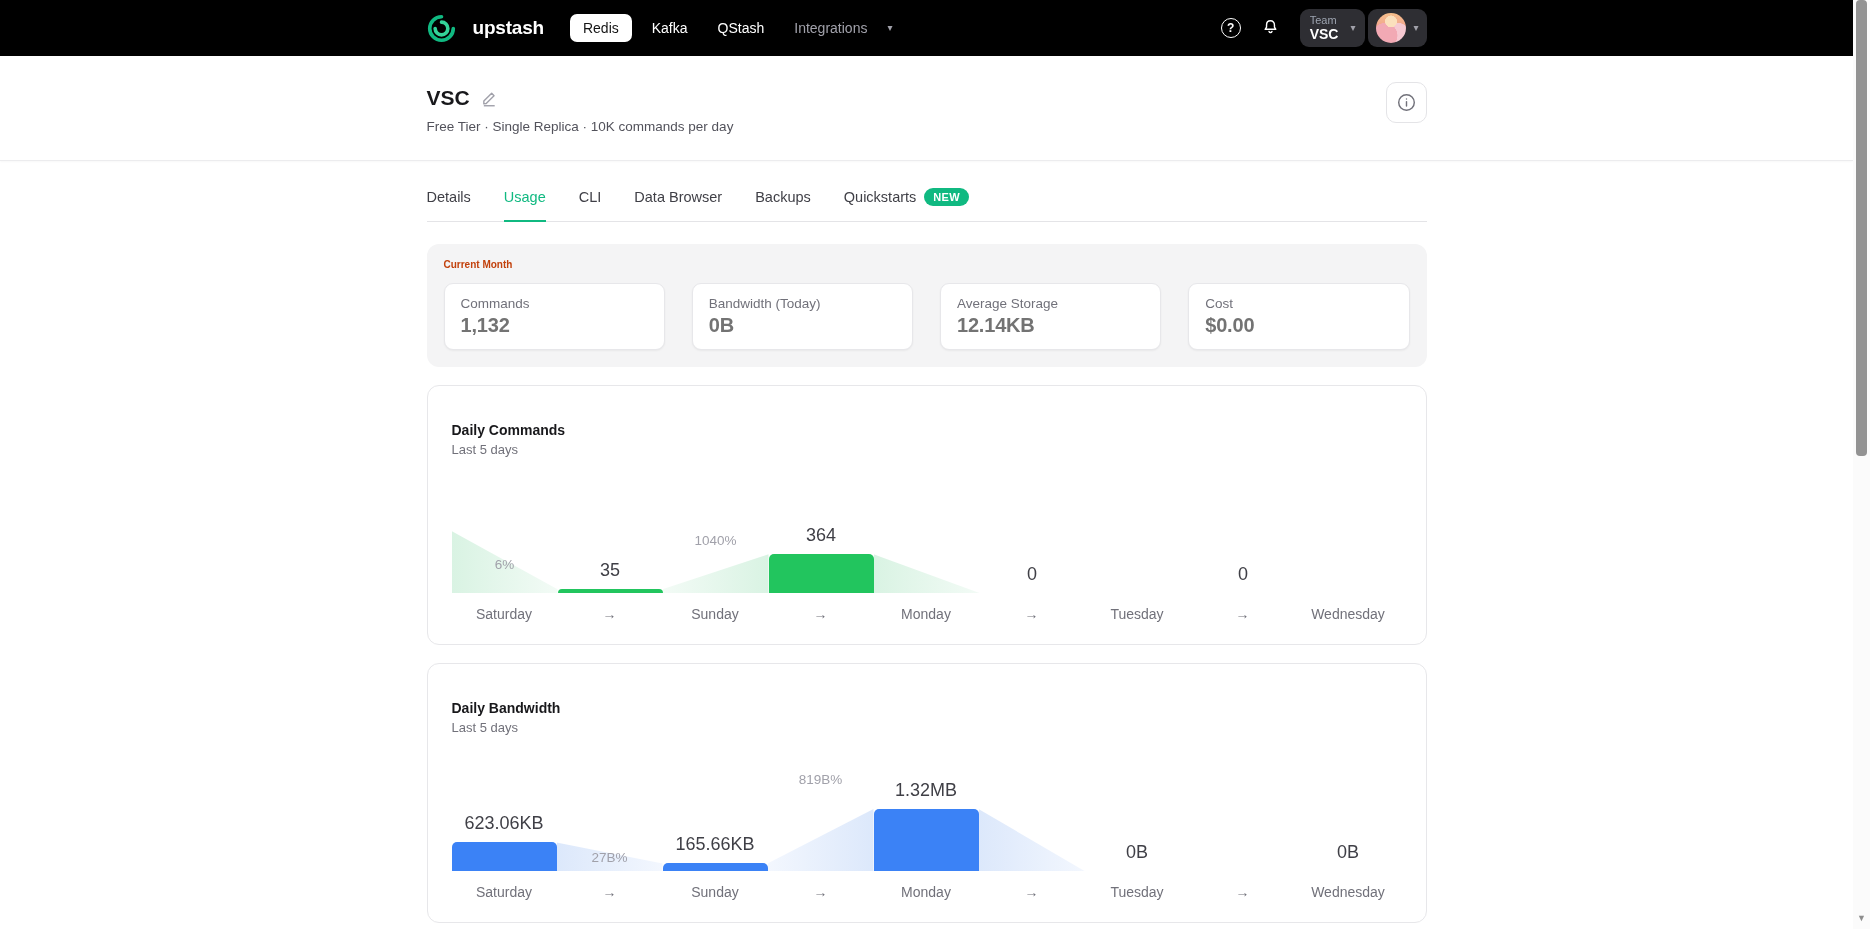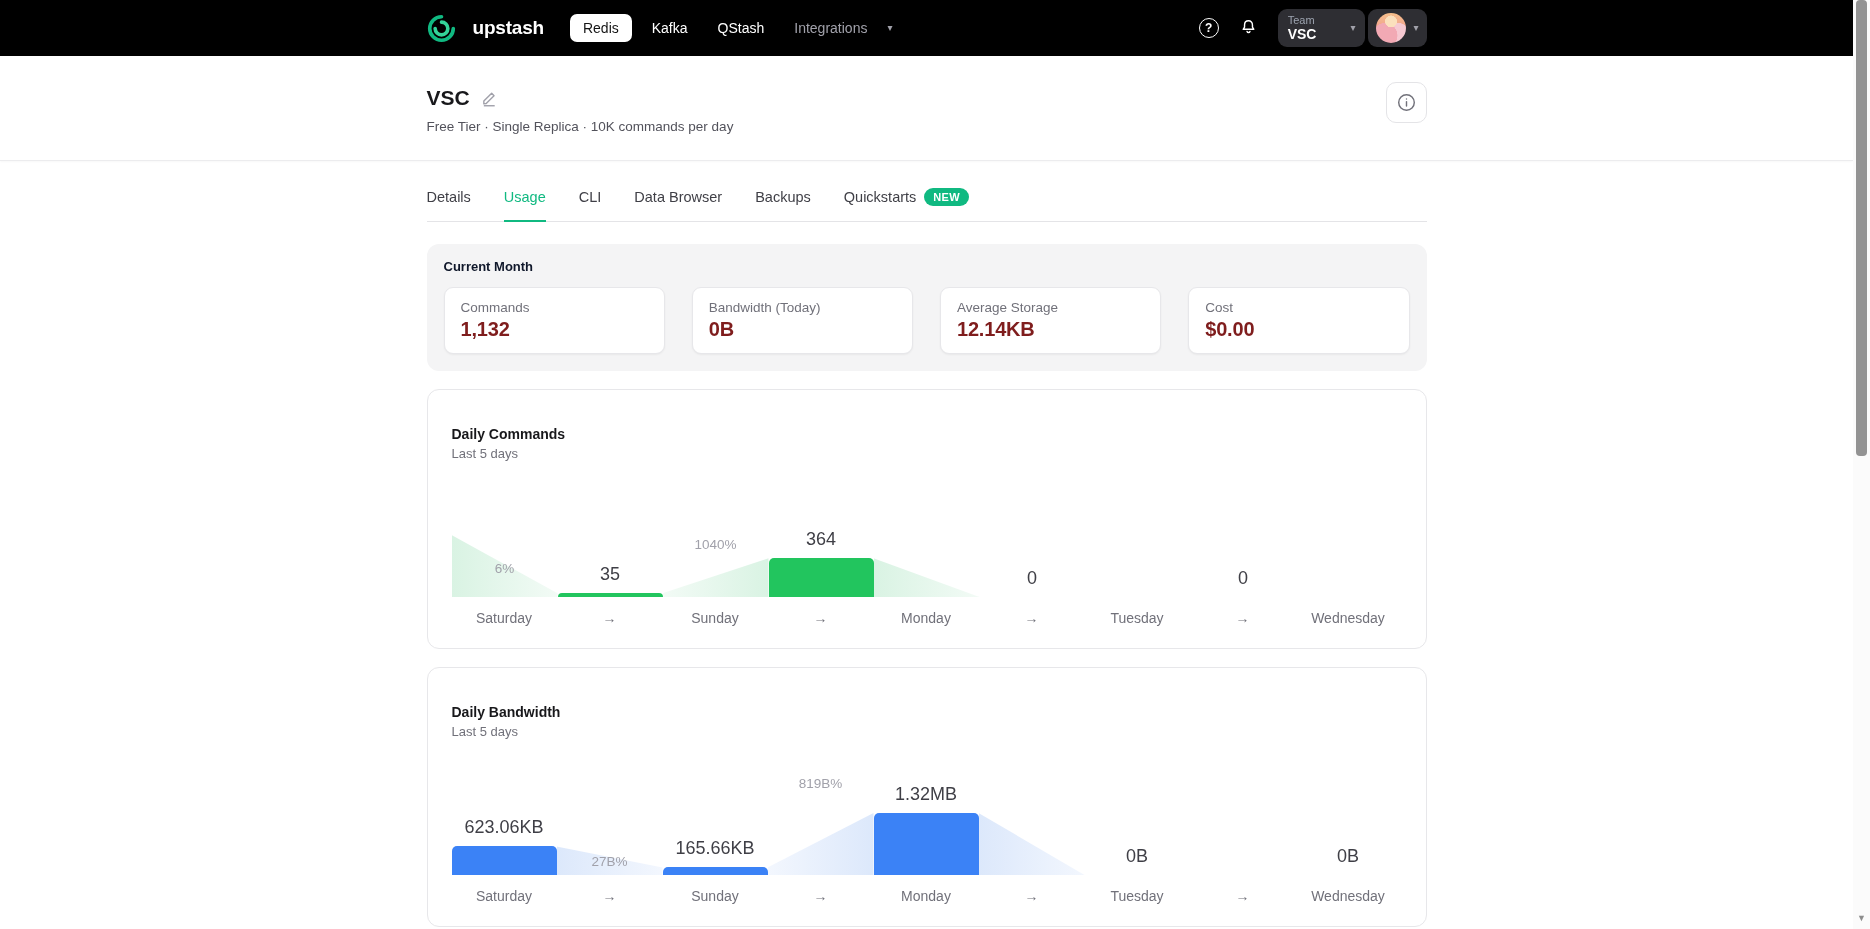--- a/index.html
+++ b/index.html
@@ -18,21 +18,21 @@
   .nav-link.active { background:#fff; color:#141414; font-weight:500; padding:6px 13px; }
   .nav-link.muted { color:#a1a1aa; display:flex; align-items:center; gap:20px; }
   .caret { font-size:10px; color:#a1a1aa; line-height:1; }
   .nav-right { margin-left:auto; display:flex; align-items:center; gap:20px; }
   .qmark { width:20px; height:20px; border:1.7px solid #fff; border-radius:50%;
     color:#fff; font-size:12px; font-weight:700; display:flex; align-items:center;
     justify-content:center; cursor:pointer; }
   .bell { cursor:pointer; display:flex; }
   .pill-group { display:flex; gap:3px; }
   .team-pill, .avatar-pill { background:#2e2e33; border-radius:9px; display:flex;
-    align-items:center; cursor:pointer;gap:22px; }
+    align-items:center; cursor:pointer; }
   .team-pill { padding:5px 10px; }
   .team-label { font-size:11px; color:#9ca3af; line-height:1.15; }
   .team-name { font-size:14px; color:#fff; font-weight:600; line-height:1.15; }
   .team-pill .caret { margin-left:12px; }
   .avatar-pill { padding:4px 8px; gap:7px; }
   .avatar { width:30px; height:30px; border-radius:50%;
     background:
       radial-gradient(circle at 50% 28%, #fbe0bd 0 22%, rgba(0,0,0,0) 23%),
       radial-gradient(circle at 30% 75%, #f2a9b4 0 40%, rgba(0,0,0,0) 41%),
       radial-gradient(circle at 72% 72%, #f6c9d2 0 38%, rgba(0,0,0,0) 39%),
@@ -53,26 +53,26 @@
   .main { padding-top:27px; }
   .tabs { display:flex; gap:33px; border-bottom:1px solid #e4e4e7; }
   .tab { font-size:14.5px; color:#3f3f46; padding-bottom:15px; cursor:pointer;
     display:flex; align-items:center; gap:8px; }
   .tab.active { color:#10b981; border-bottom:2px solid #10b981; margin-bottom:-1px; }
   .badge { background:#10b981; color:#fff; font-size:11px; font-weight:700;
     padding:3px 9px; border-radius:999px; letter-spacing:0.3px; }
 
   
   .panel { margin-top:22px; background:#f4f4f5; border-radius:12px; padding:15px 17px 17px; }
-  .panel-title { font-size:13px; font-weight:700; color:#0f172a; }
+  .panel-title { font-size:10px; font-weight:700; color:#c2410c; }
   .stats { display:flex; gap:27px; margin-top:13px; }
   .stat-card { flex:1; background:#fff; border:1px solid #e7e7ea; border-radius:9px;
     padding:12px 16px; box-shadow:0 1px 2px rgba(0,0,0,0.05); }
   .stat-label { font-size:13.5px; color:#71717a; }
-  .stat-value { font-size:20px; font-weight:600; color:#7f1d1d; margin-top:3px; letter-spacing:-0.2px; }
+  .stat-value { font-size:20px; font-weight:600; color:#737373; margin-top:3px; letter-spacing:-0.2px; }
 
   
   .card { margin-top:18px; background:#fff; border:1px solid #e7e7ea; border-radius:12px;
     padding:36px 24px 22px; }
   .card h3 { font-size:14px; font-weight:700; color:#18181b; }
   .card .sub { font-size:13px; color:#71717a; margin-top:4px; }
   .funnel { margin-top:41px; height:95px; display:flex; align-items:flex-end; position:relative; }
   .fcol { position:relative; height:100%; }
   .fcol.day { width:105px; }
   .fcol.conn { width:106px; }

